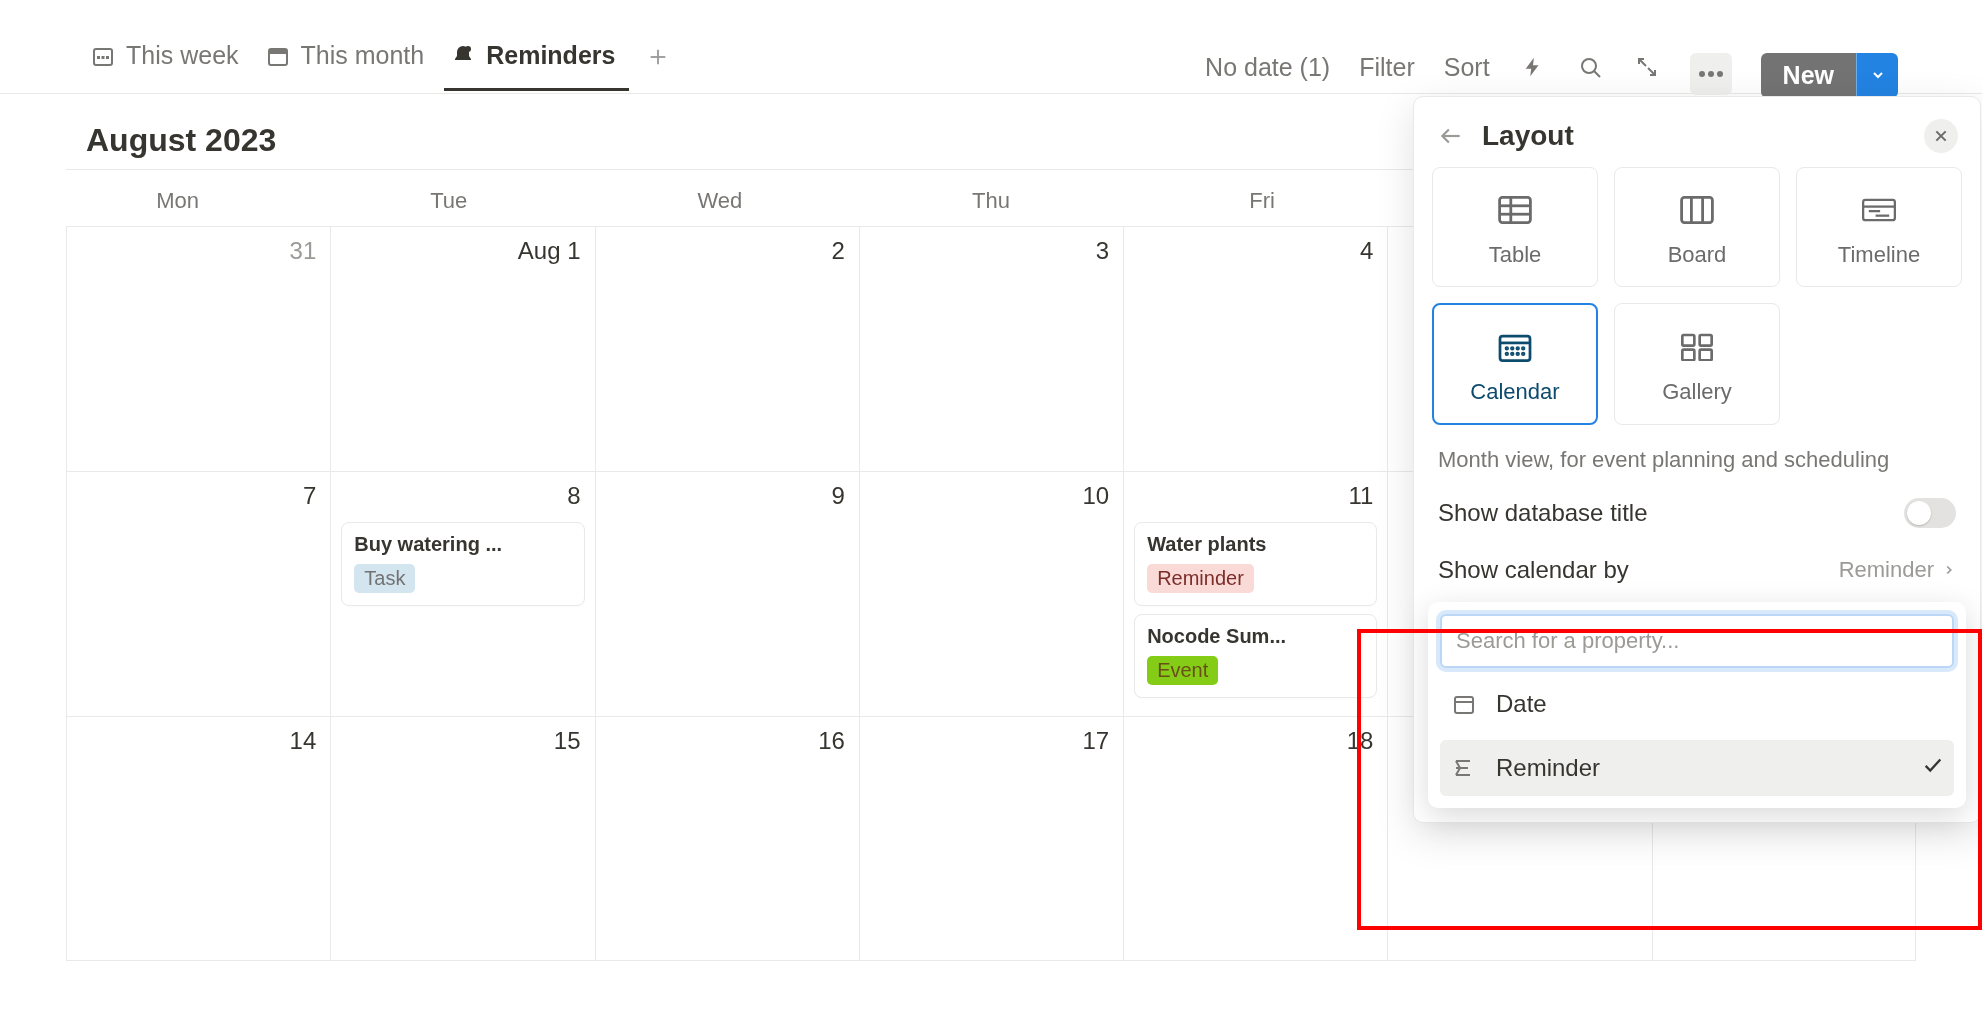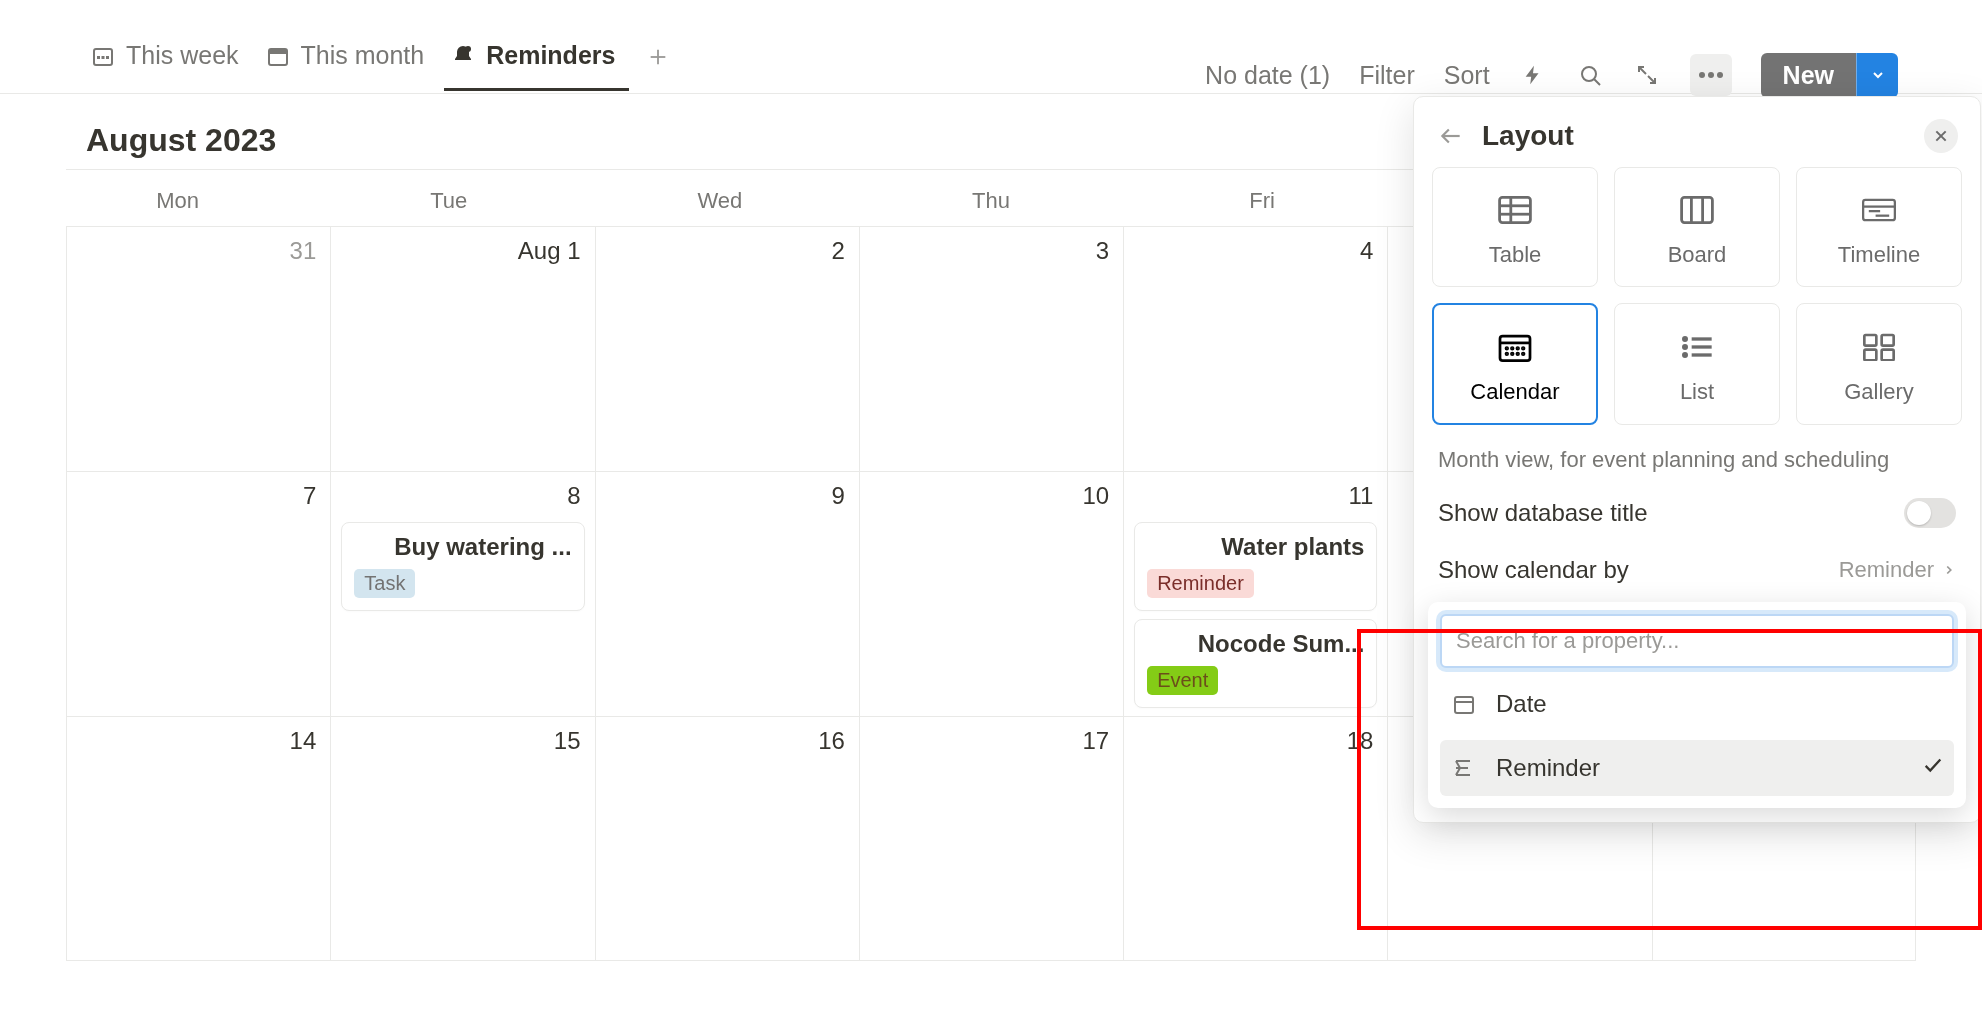--- a/index.html
+++ b/index.html
@@ -27,21 +27,21 @@
     color: #787774;
     border-bottom: 3px solid transparent;
     margin-bottom: -1px;
     cursor: pointer;
   }
   .tab.active { color: #37352f; font-weight: 600; border-bottom-color: #37352f; }
   .tab .icon { width: 26px; height: 26px; display:flex; align-items:center; justify-content:center; color:#787774; }
   .tab.active .icon { color:#37352f; }
   .addview { width:34px; height:34px; display:flex; align-items:center; justify-content:center; color:#9b9a97; margin-left:6px; margin-bottom:10px; cursor:pointer;}
   .spacer { flex:1; }
-  .actions { display:flex; align-items:center; gap: 29px; margin-bottom: 12px; margin-top: 39px;}
+  .actions { display:flex; gap: 29px; margin-bottom: 12px; margin-top: 39px;}
   .action-text { font-size: 25px; color:#787774; cursor:pointer; }
   .action-icon { width:28px; height:28px; color:#787774; display:flex; align-items:center; justify-content:center; cursor:pointer; }
   .action-icon.boxed { width:42px; height:42px; border-radius:6px; background:#efefee; }
   .new-btn { display:flex; align-items:stretch; border-radius:6px; overflow:hidden; }
   .new-main { background:#737373; color:#fff; font-size:25px; font-weight:600; padding: 8px 22px; display:flex; align-items:center; cursor:pointer;}
   .new-drop { background:#2383e2; border-left:1px solid rgba(255,255,255,0.35); width:42px; display:flex; align-items:center; justify-content:center; cursor:pointer;}
   
   .month-title {
     font-size: 32px; font-weight: 700; padding: 28px 86px 10px 86px;
   }
@@ -81,21 +81,21 @@
   .dnum.first { font-weight:400; }
   .card {
     margin: 4px 10px 8px 10px;
     border:1px solid #e9e9e7;
     border-radius:8px;
     padding: 10px 12px 12px 12px;
     background:#fff;
     box-shadow: 0 1px 2px rgba(0,0,0,0.02);
     cursor:pointer;
   }
-  .card-title { font-size: 24px; font-weight:700; white-space:nowrap; overflow:hidden; text-overflow:ellipsis;text-align:right; }
+  .card-title { font-size: 20px; font-weight:700; white-space:nowrap; overflow:hidden; text-overflow:ellipsis; }
   .tag {
     display:inline-block;
     font-size: 20px;
     padding: 3px 10px;
     border-radius:5px;
     margin-top:8px;
   }
   .tag.task     { background:#d3e5ef; color:#737373; }
   .tag.reminder { background:#fadad7; color:#7a2e2a; }
   .tag.event    { background:#84cc16; color:#6b4f1a; }
@@ -116,21 +116,21 @@
   .popover-title { font-size:28px; font-weight:700; flex:1; }
   .popover-close { width:34px; height:34px; background:#efefee; border-radius:50%; color:#6b6b6b; display:flex; align-items:center; justify-content:center; cursor:pointer; font-size:20px;}
   .layout-grid { display:grid; grid-template-columns: repeat(3, 1fr); gap: 16px; }
   .layout-opt {
     border:1px solid #e9e9e7; border-radius:8px;
     display:flex; flex-direction:column; align-items:center; justify-content:center;
     gap:12px; padding: 22px 0 18px 0;
     color:#6b6b6b; font-size:22px;
     cursor:pointer;
   }
-  .layout-opt.selected { border:2px solid #2383e2; color:#000000; }
+  .layout-opt.selected { border:2px solid #2383e2; color:#0c4a6e; }
   .layout-opt .ico { width:40px; height:40px; display:flex; align-items:center; justify-content:center; }
   .desc { color:#787774; font-size:22px; padding: 18px 6px 8px 6px; line-height:1.5; }
   .setting-row { display:flex; align-items:center; justify-content:space-between; padding: 14px 6px; font-size:24px; }
   .setting-row .val { color:#9b9a97; display:flex; align-items:center; gap:8px; font-size:22px; cursor:pointer;}
   .toggle { width:52px; height:30px; border-radius:20px; background:#e3e2e0; position:relative; cursor:pointer;}
   .toggle::after { content:""; position:absolute; left:3px; top:3px; width:24px; height:24px; background:#fff; border-radius:50%; box-shadow:0 1px 2px rgba(0,0,0,0.2);}
 
   
   .inner-dropdown {
     margin: 4px -4px -4px -4px;
@@ -384,33 +384,20 @@
             <circle cx="6" cy="16" r="0.6" fill="currentColor"></circle>
             <circle cx="10" cy="16" r="0.6" fill="currentColor"></circle>
             <circle cx="14" cy="16" r="0.6" fill="currentColor"></circle>
             <circle cx="18" cy="16" r="0.6" fill="currentColor"></circle>
           </svg>
         </span>
       <span>Calendar</span>
     </div>
     <div class="layout-opt">
       <span class="ico">
-          <svg width="34" height="24" viewBox="0 0 24 18" fill="none" stroke="currentColor" stroke-width="2.5">
-            <circle cx="3" cy="3" r="1" fill="currentColor"></circle>
-            <line x1="8" y1="3" x2="23" y2="3"></line>
-            <circle cx="3" cy="9" r="1" fill="currentColor"></circle>
-            <line x1="8" y1="9" x2="23" y2="9"></line>
-            <circle cx="3" cy="15" r="1" fill="currentColor"></circle>
-            <line x1="8" y1="15" x2="23" y2="15"></line>
-          </svg>
-        </span>
-      <span>List</span>
-    </div>
-    <div class="layout-opt">
-      <span class="ico">
           <svg width="32" height="28" viewBox="0 0 24 20" fill="none" stroke="currentColor" stroke-width="2">
             <rect x="1" y="1" width="9" height="8" rx="1"></rect>
             <rect x="14" y="1" width="9" height="8" rx="1"></rect>
             <rect x="1" y="12" width="9" height="8" rx="1"></rect>
             <rect x="14" y="12" width="9" height="8" rx="1"></rect>
           </svg>
         </span>
       <span>Gallery</span>
     </div>
   </div>

